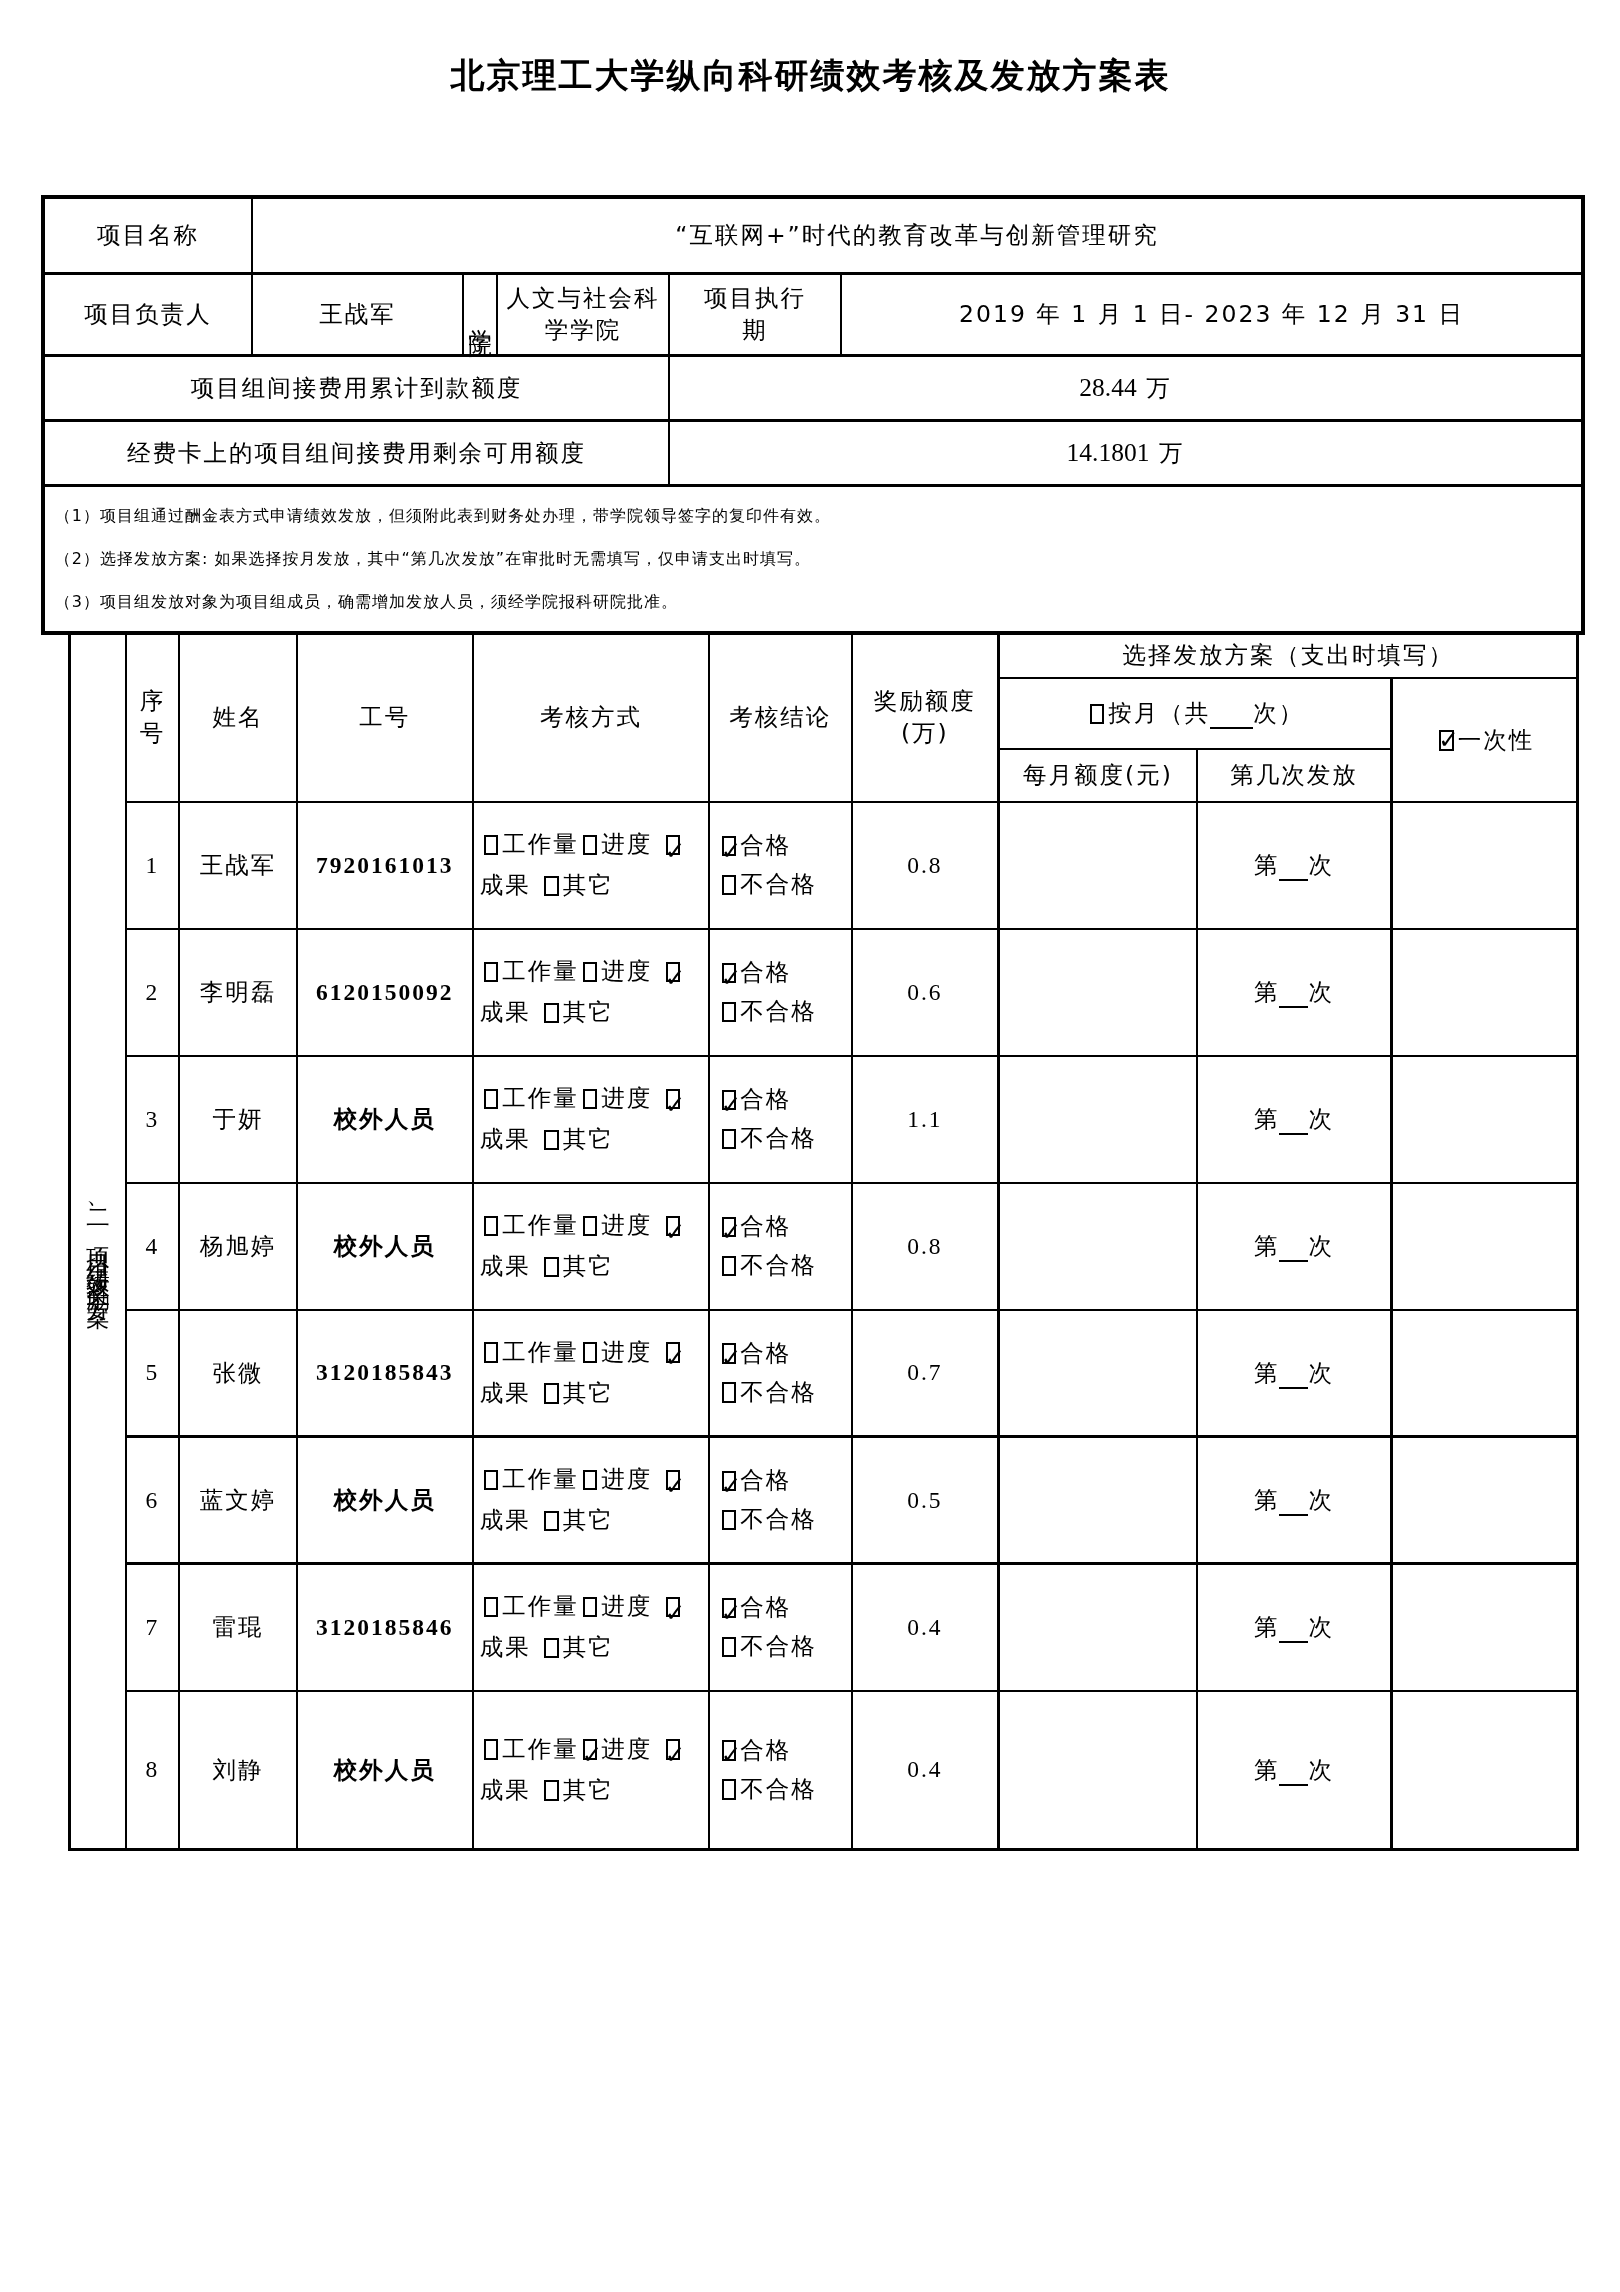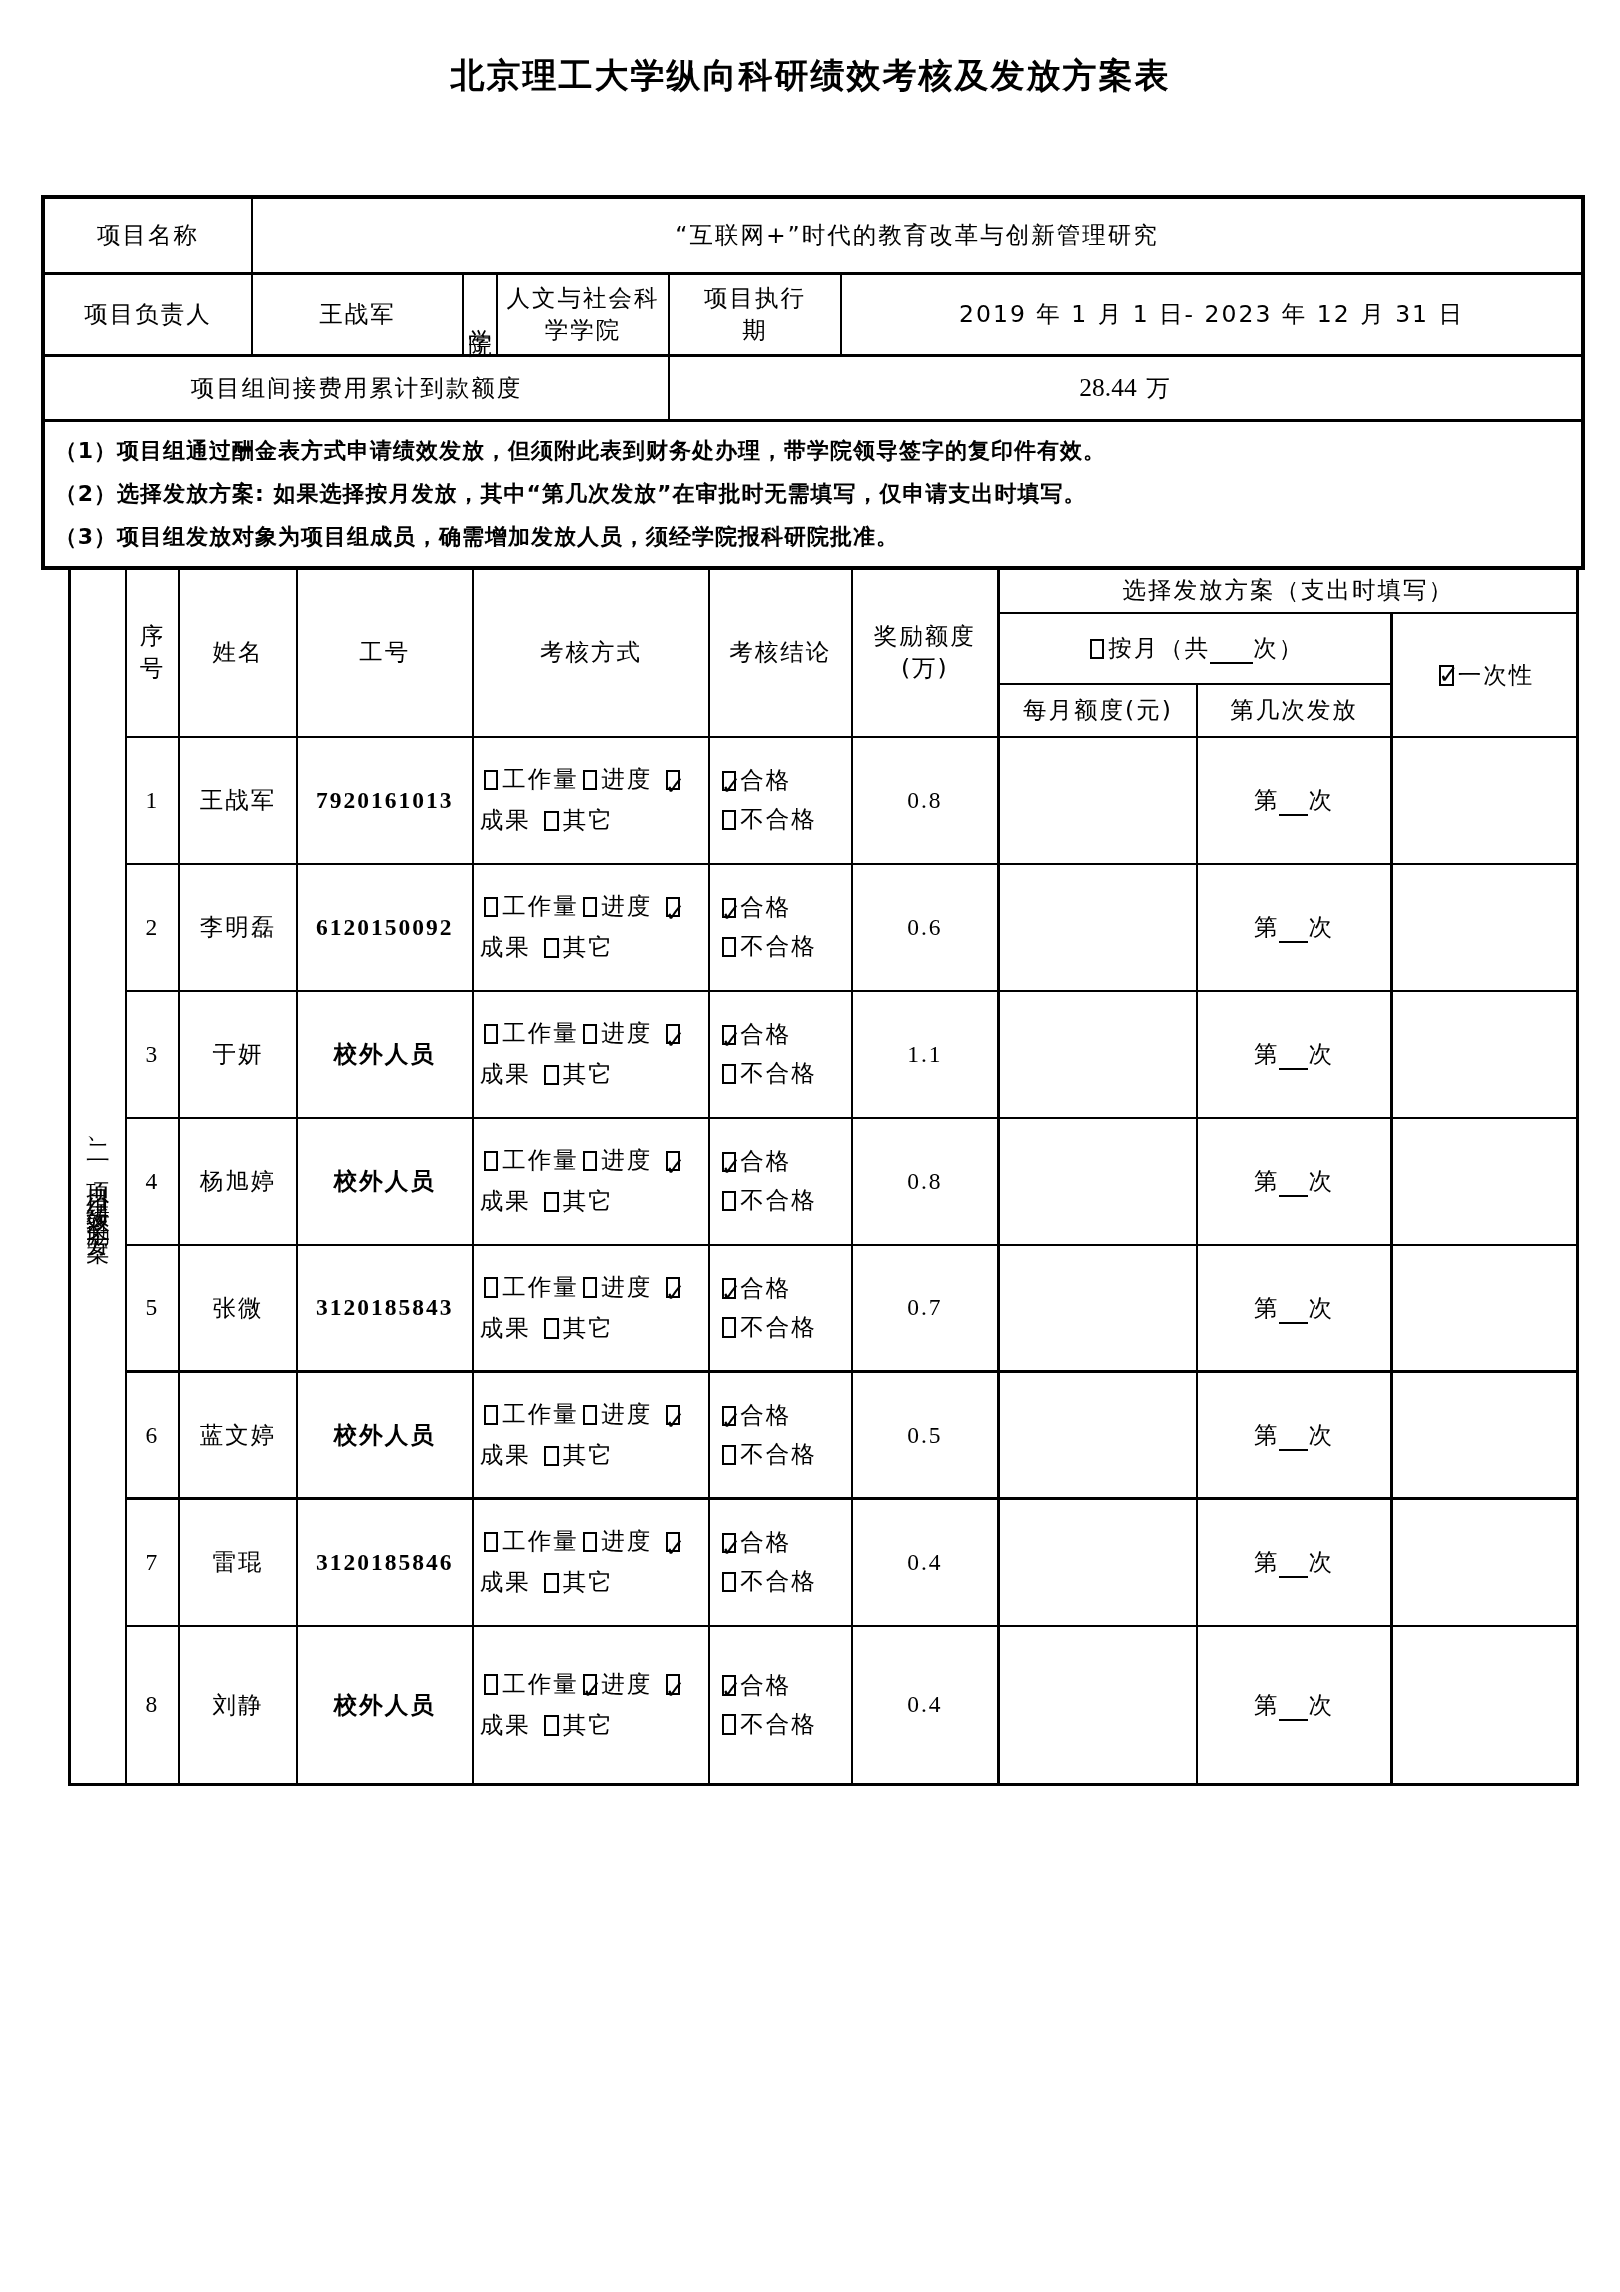--- a/index.html
+++ b/index.html
@@ -75,21 +75,21 @@
   .side-label-wrap { height: 100%; display: flex; align-items: center; justify-content: center; }
   .side-label {
     writing-mode: vertical-rl;
     text-orientation: upright;
     font-size: 23.5px;
     letter-spacing: 6.9px;
     margin: 0 auto;
   }
 
   .notes-cell { text-align: left !important; padding: 7.8px 9.8px !important; }
-  .notes-cell div { font-size: 22px; line-height: 43px; letter-spacing: 1px; font-weight: bold; }
+  .notes-cell div { font-size: 16px; line-height: 43px; letter-spacing: 1px; }
 
   
   .cb {
     display: inline-block;
     width: 14.7px;
     height: 20.6px;
     border: 2px solid #000;
     margin: 0 3.9px -2.9px 3.9px;
     position: relative;
   }
@@ -144,20 +144,27 @@
               <div class="vtext">学院</div>
             </td>
         <td>人文与社会科学学院</td>
         <td><span class="narrow-wrap">项目执行期</span></td>
         <td colspan="3" class="mixed">2019 年 1 月 1 日- 2023 年 12 月 31 日</td>
       </tr>
       <tr>
         <td colspan="4" style="height:65px">项目组间接费用累计到款额度</td>
         <td colspan="4">
           <span class="num-sm">28.44</span>
+          <span>万</span>
+        </td>
+      </tr>
+      <tr>
+        <td colspan="4" style="height:65px">经费卡上的项目组间接费用剩余可用额度</td>
+        <td colspan="4">
+          <span class="num-sm">14.1801</span>
           <span>万</span>
         </td>
       </tr>
       <tr>
         <td colspan="8" class="notes-cell">
           <div>（1）项目组通过酬金表方式申请绩效发放，但须附此表到财务处办理，带学院领导签字的复印件有效。</div>
           <div>（2）选择发放方案: 如果选择按月发放，其中“第几次发放”在审批时无需填写，仅申请支出时填写。</div>
           <div>（3）项目组发放对象为项目组成员，确需增加发放人员，须经学院报科研院批准。</div>
         </td>
       </tr>

